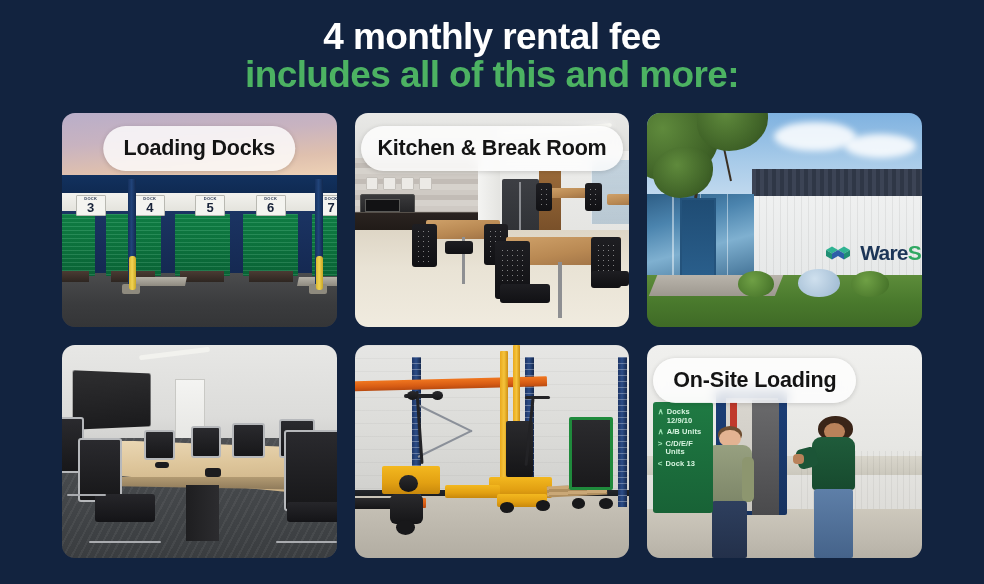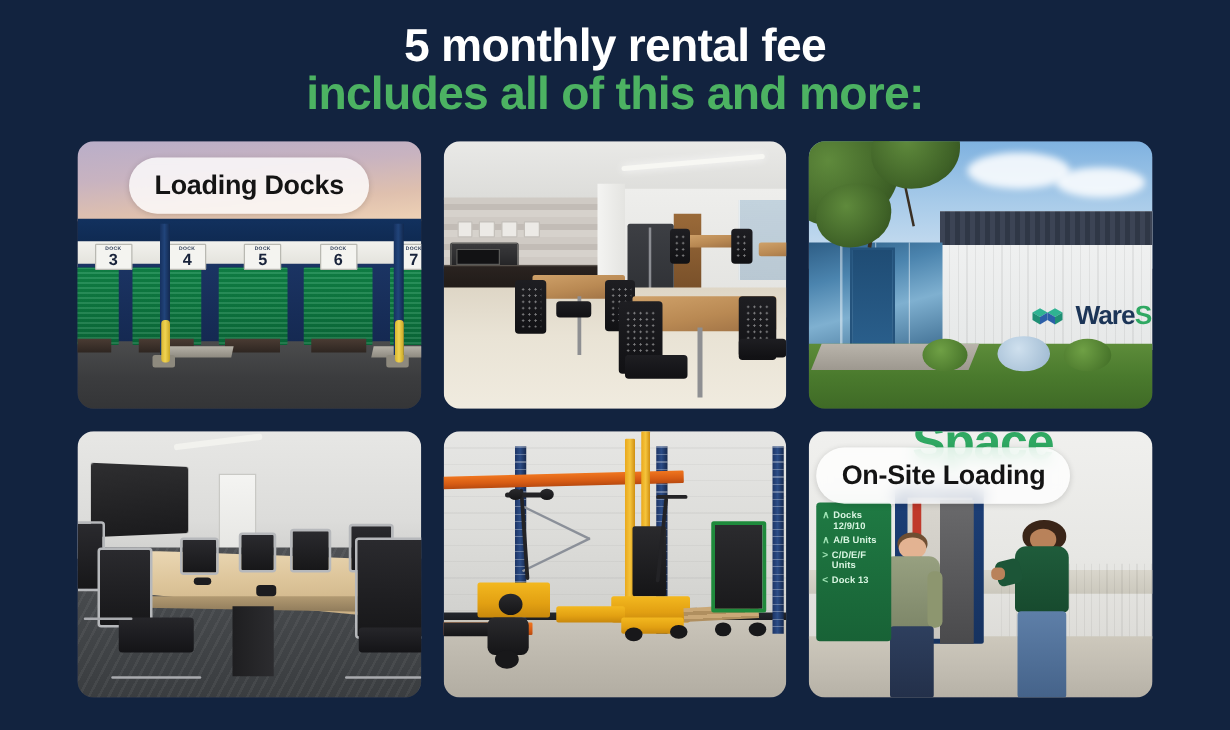--- a/index.html
+++ b/index.html
@@ -505,21 +505,21 @@
   .p-torso { position:absolute; border-radius:9px 9px 4px 4px; }
   .p-legs { position:absolute; border-radius:3px 3px 2px 2px; }
   .p-arm { position:absolute; border-radius:5px; }
 </style>
 </head>
 <body>
 
 <div class="page">
 
   <div class="headline">
-    <span class="headline-line headline-line-1">5 monthly rental fee</span>
+    <span class="headline-line headline-line-1">4 monthly rental fee</span>
     <span class="headline-line headline-line-2">includes all of this and more:</span>
   </div>
 
   <div class="grid">
 
     <div class="card">
       <div class="photo">
         <div class="docks-sky"></div>
         <div class="docks-canopy"></div>
         <div class="docks-soffit"></div>
@@ -603,20 +603,23 @@
         <div class="k-chair mesh" style="left:66%;top:33%;width:6%;height:13%"></div>
         <div class="k-chair mesh" style="left:84%;top:33%;width:6%;height:13%"></div>
         <div class="k-table" style="left:92%;top:38%;width:14%;height:5%"></div>
 
         <div class="k-table" style="left:55%;top:58%;width:42%;height:13%"></div>
         <div class="k-table-leg" style="left:74%;top:70%;height:26%;width:4px"></div>
         <div class="k-chair mesh" style="left:51%;top:60%;width:13%;height:27%"></div>
         <div class="k-chair mesh" style="left:86%;top:58%;width:11%;height:24%"></div>
         <div class="k-chair" style="left:53%;top:80%;width:18%;height:9%"></div>
         <div class="k-chair" style="left:86%;top:74%;width:14%;height:7%"></div>
+      </div>
+      <div class="pill wide">
+        <span class="pill-text">Kitchen &amp; Break Room</span>
       </div>
     </div>
 
     <div class="card">
       <div class="photo">
         <div class="s-sky"></div>
         <div class="s-cloud" style="left:46%;top:4%;width:30%;height:14%"></div>
         <div class="s-cloud" style="left:72%;top:10%;width:26%;height:11%"></div>
         <div class="s-building"></div>
         <div class="s-building-roof"></div>
@@ -721,21 +724,20 @@
         <div class="w-pallet" style="left:70%;top:66%;width:22%;height:5%;transform:rotate(-3deg)"></div>
         <div class="w-cart" style="left:78%;top:34%;width:16%;height:34%"></div>
         <div class="w-wheel" style="left:79%;top:72%;width:5%;height:5%"></div>
         <div class="w-wheel" style="left:89%;top:72%;width:5%;height:5%"></div>
       </div>
     </div>
 
     <div class="card">
       <div class="photo">
         <div class="m-wall"></div>
-        <div class="m-brandtext">Space</div>
         <div class="m-band"></div>
         <div class="m-wall-ribs"></div>
         <div class="m-floor"></div>
 
         <div class="m-doorframe"></div>
         <div class="m-doorinner"></div>
         <div class="m-rack"></div>
         <div class="m-unitdoor"></div>
 
         <div class="m-sign">

